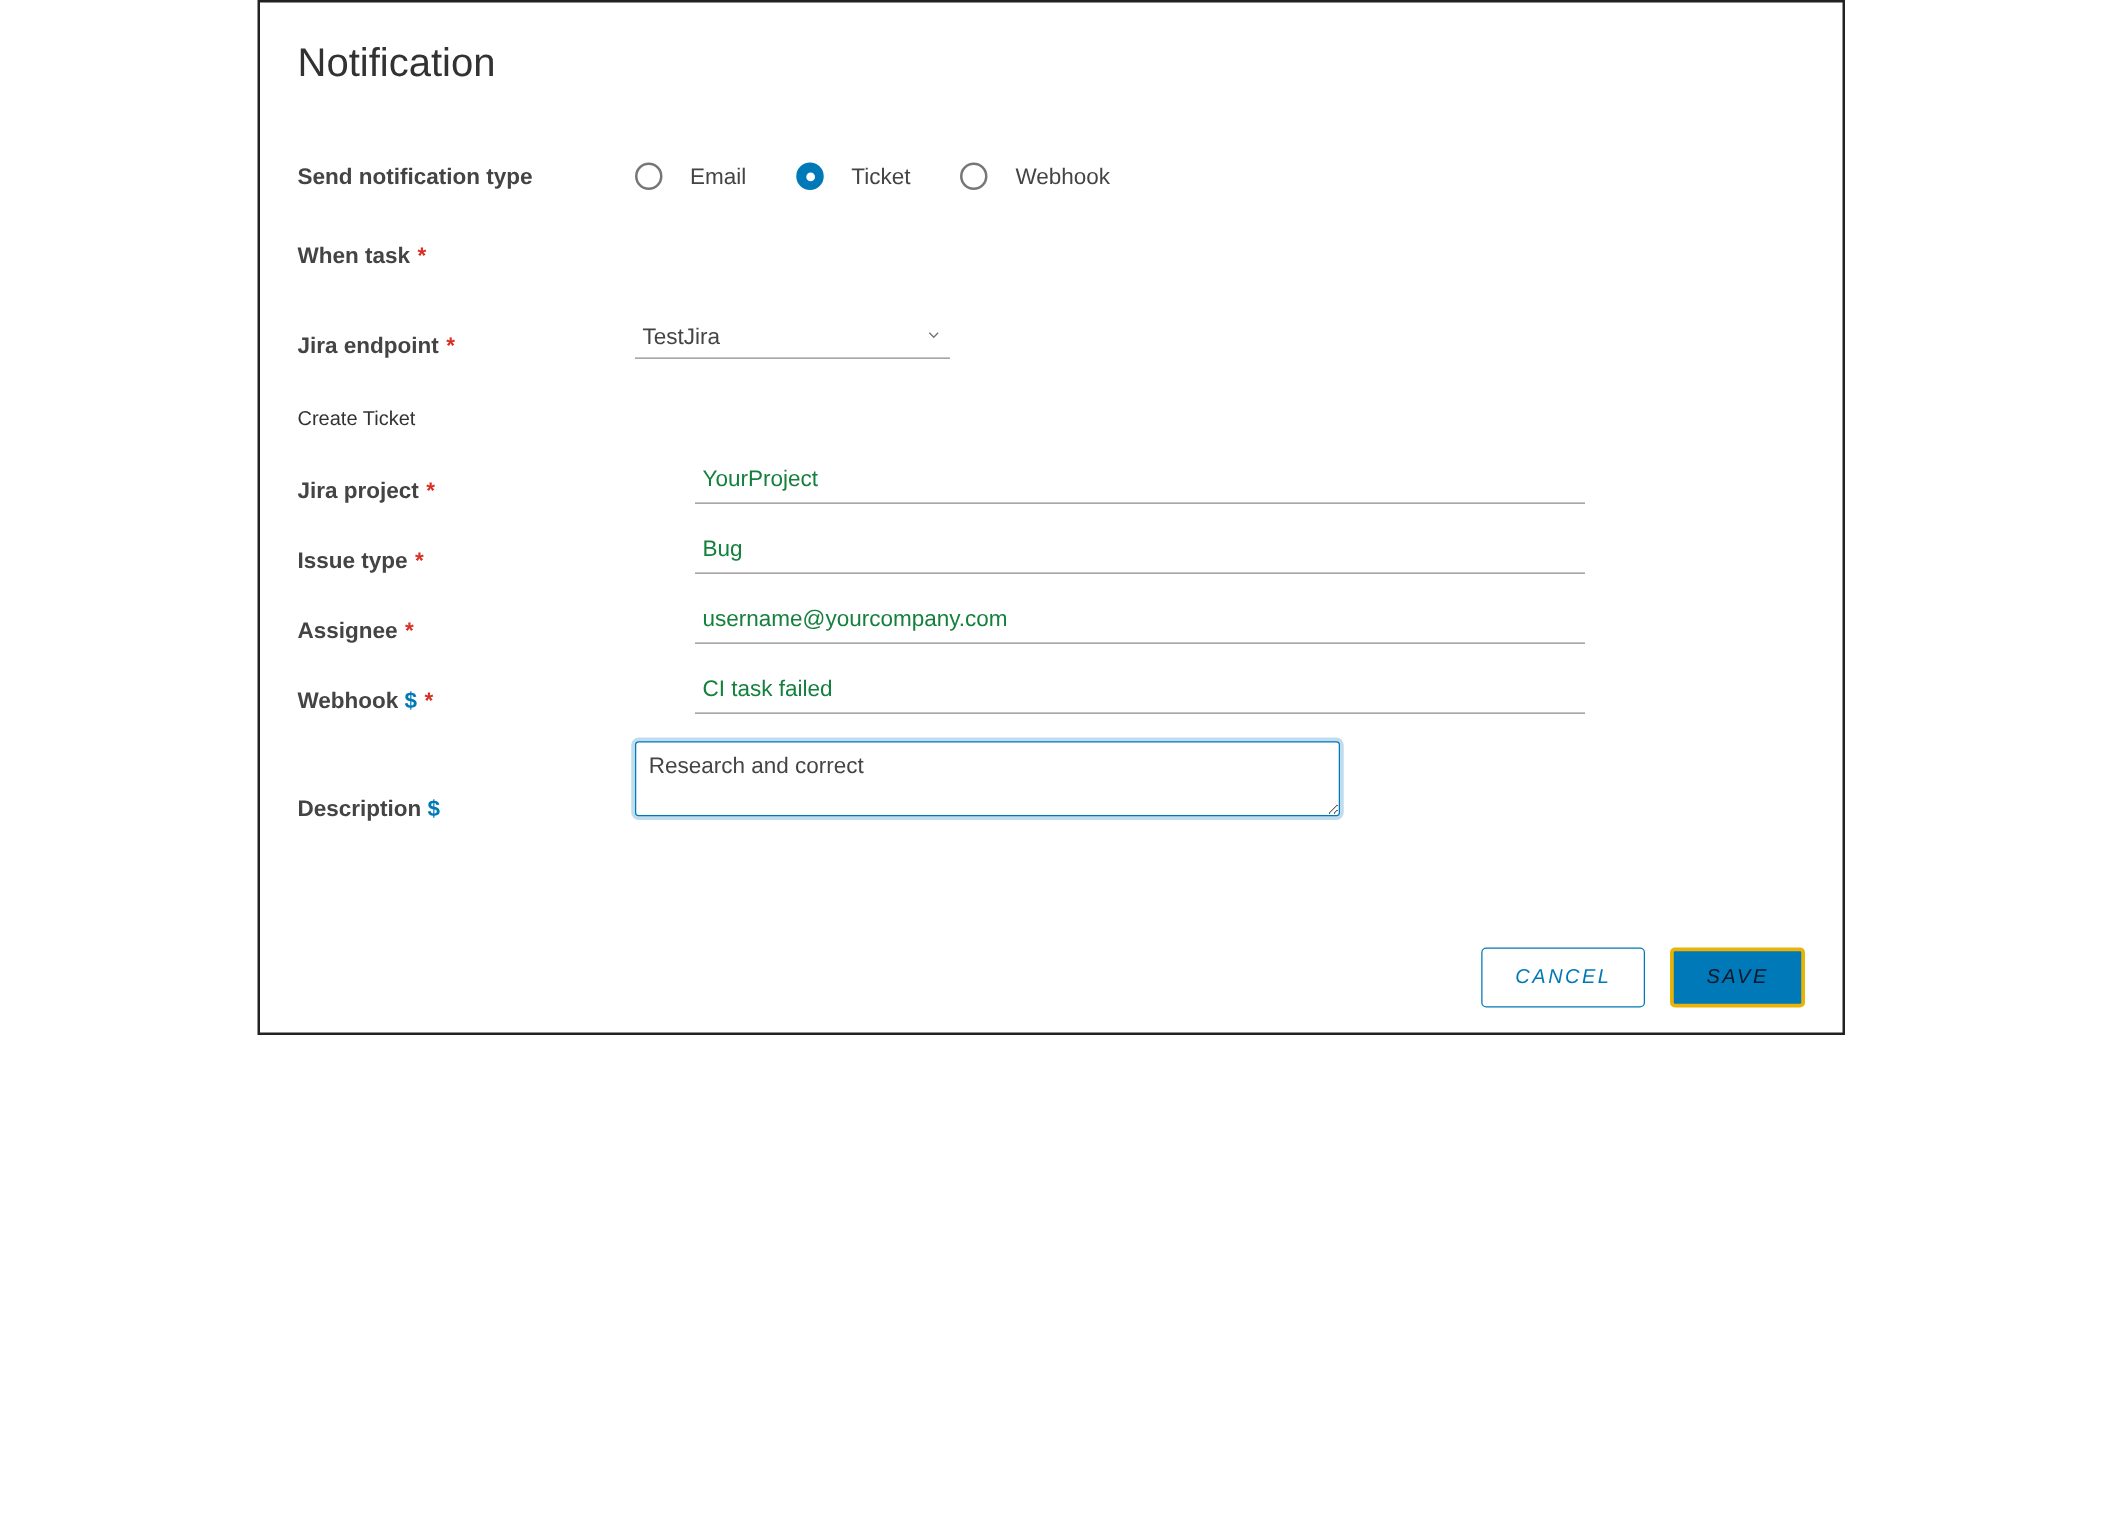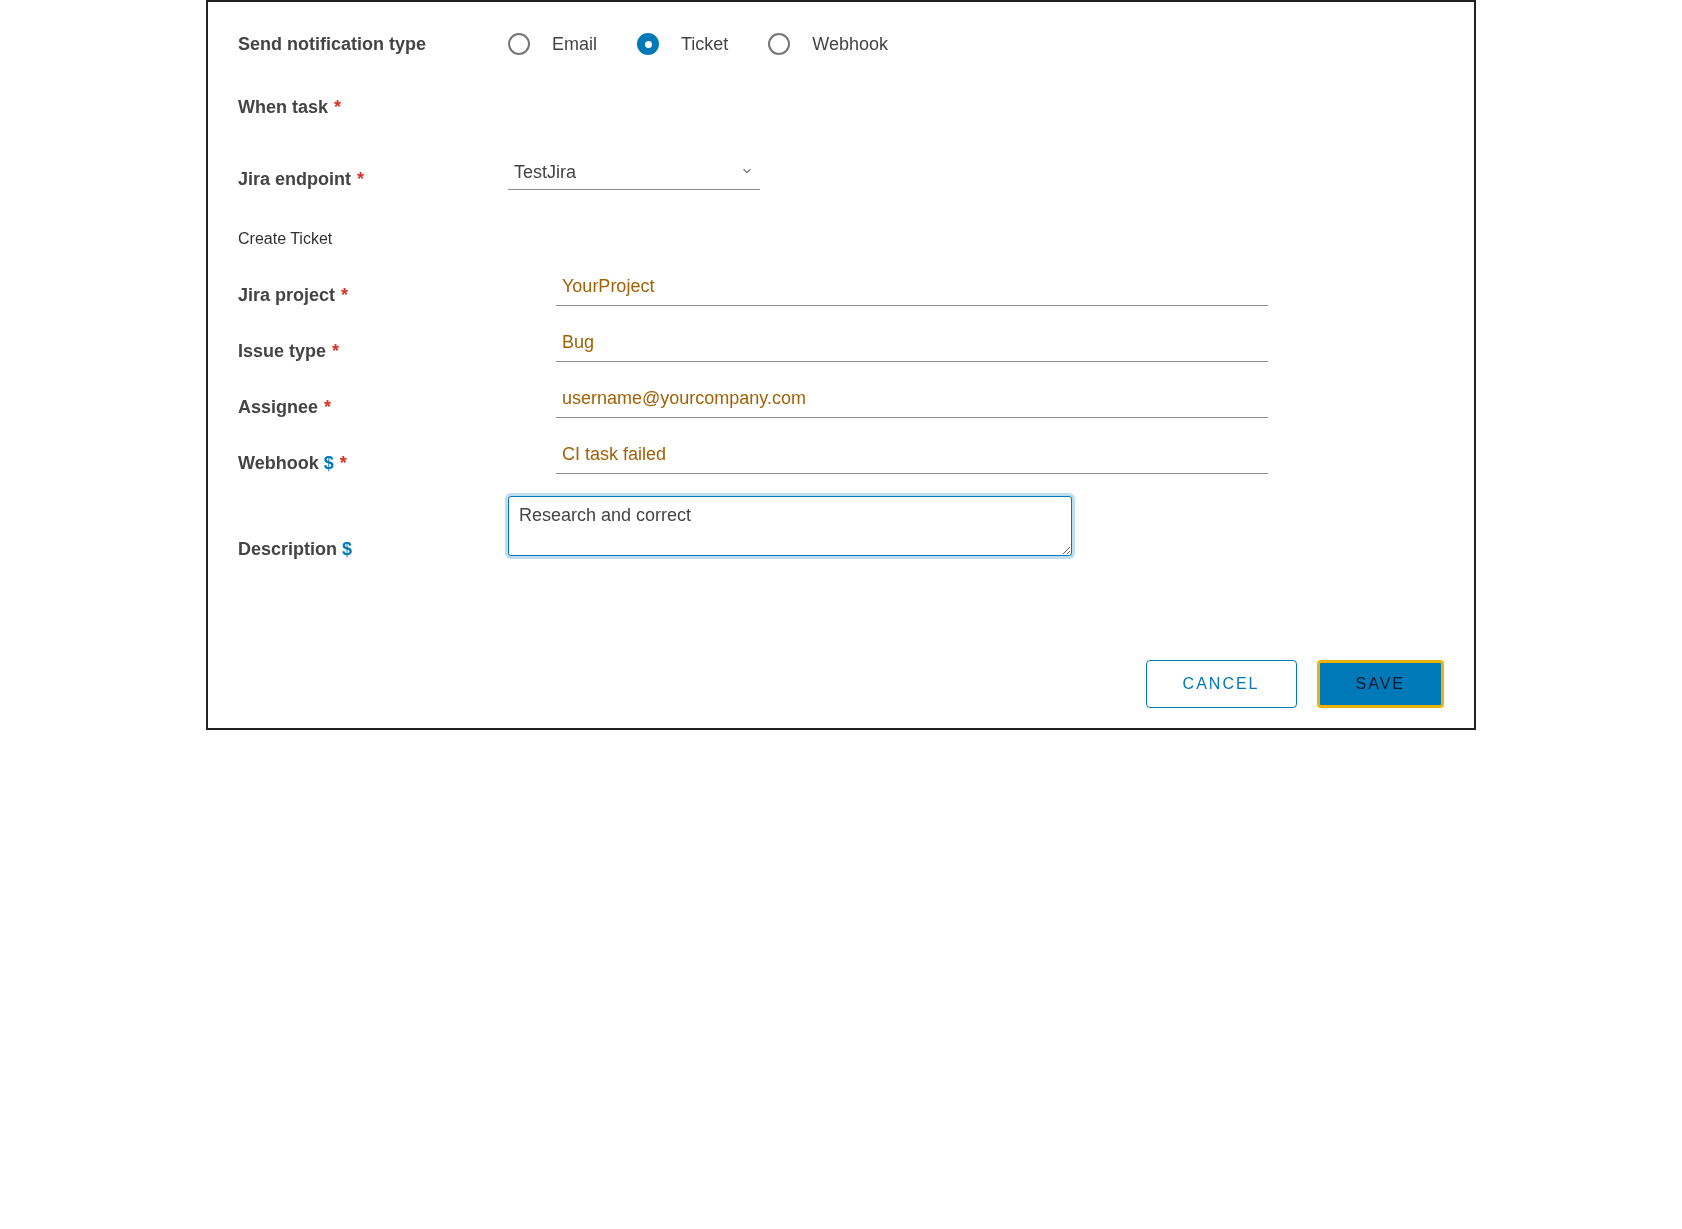--- a/index.html
+++ b/index.html
@@ -107,21 +107,21 @@
     font-weight: 400;
     color: #323232;
     margin: 30px 0 24px 0;
   }
   .text-input {
     width: 700px;
     border: none;
     border-bottom: 1px solid #8c8c8c;
     padding: 4px 6px 8px 6px;
     font-size: 18px;
-    color: #a16207;
+    color: #15803d;
     outline: none;
     background: transparent;
     font-family: inherit;
   }
   .textarea {
     width: 564px;
     height: 60px;
     box-sizing: border-box;
     font-family: inherit;
     font-size: 18px;
@@ -135,43 +135,45 @@
   }
   .button-row {
     display: flex;
     justify-content: flex-end;
     gap: 20px;
     margin-top: 100px;
   }
   .btn {
     font-size: 16px;
     letter-spacing: 2px;
-    padding: 12px 36px;
+    padding: 12px 26px;
     border-radius: 4px;
     cursor: pointer;
     font-weight: 500;
     font-family: inherit;
+    font-style: italic;
   }
   .btn-cancel {
     background: #fff;
     border: 1px solid #0079b8;
     color: #0079b8;
   }
   .btn-save {
     background: #0079b8;
     border: 3px solid #eab308;
     color: #0f172a;
     text-align: center;
   }
 </style>
 </head>
 <body>
 
 <div class="dialog">
 
+  <h1 class="title">Notification</h1>
 
   <div class="row">
     <div class="label-col">
       <span>Send notification type</span>
     </div>
     <div class="control-col radio-group">
       <label class="radio-item">
         <span class="radio-circle"></span>
         <span class="radio-text">Email</span>
       </label>

